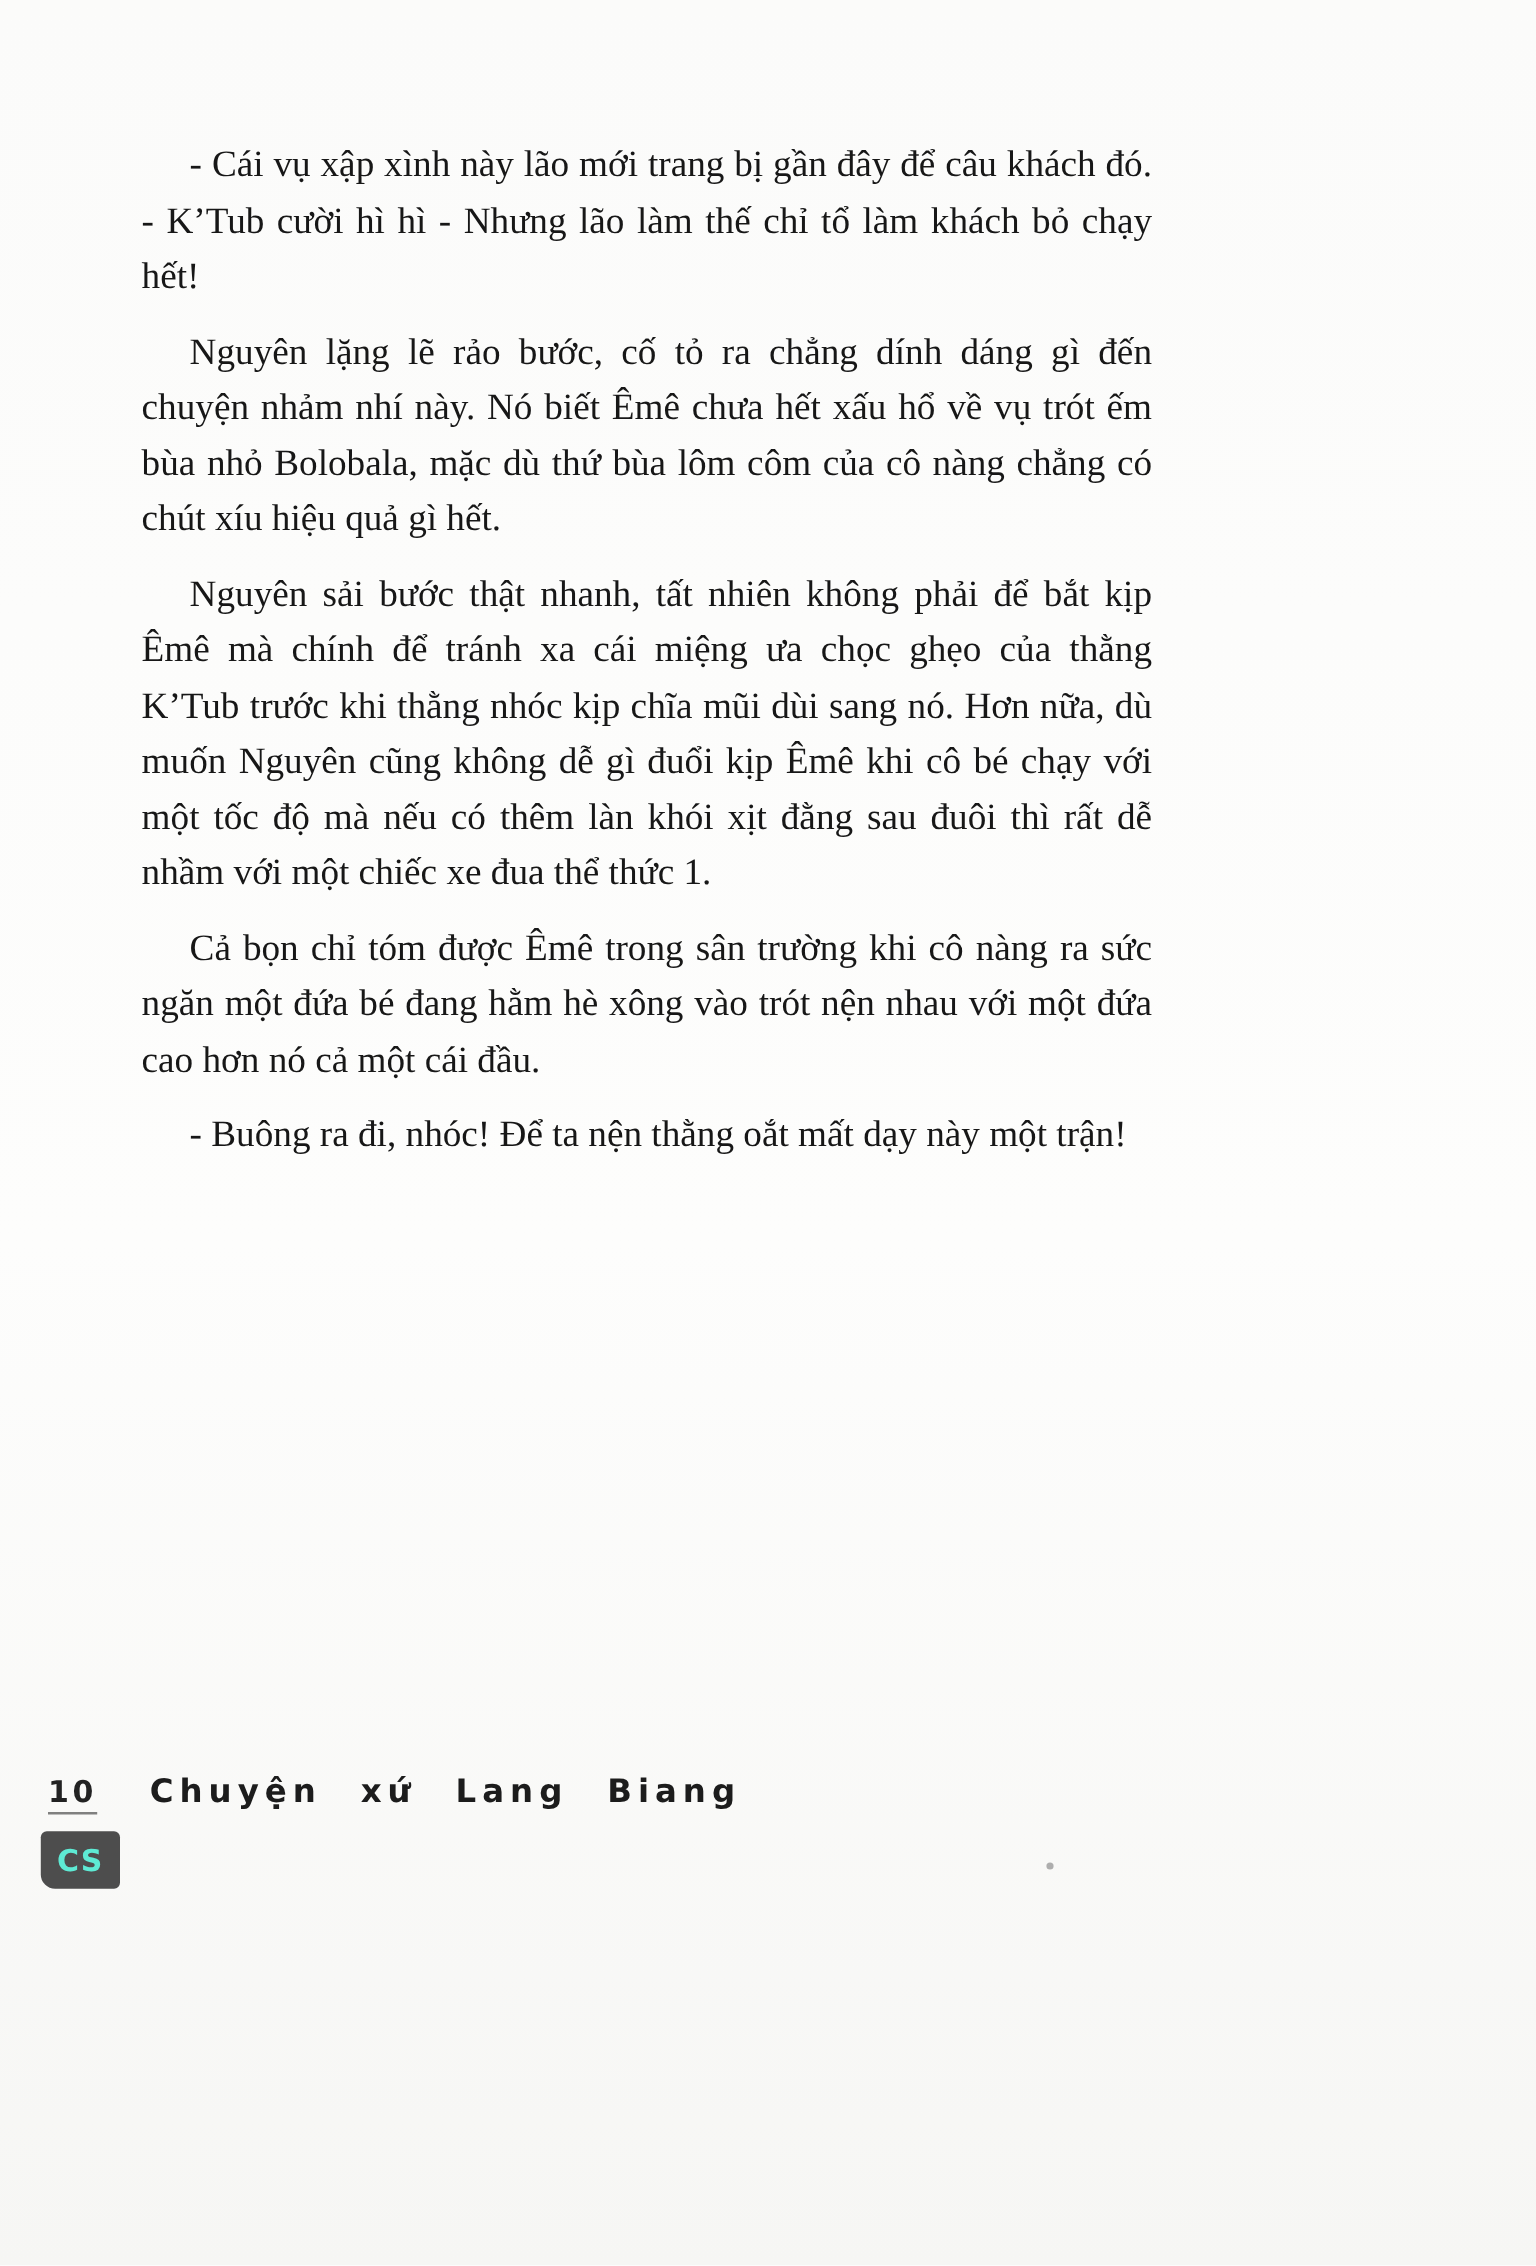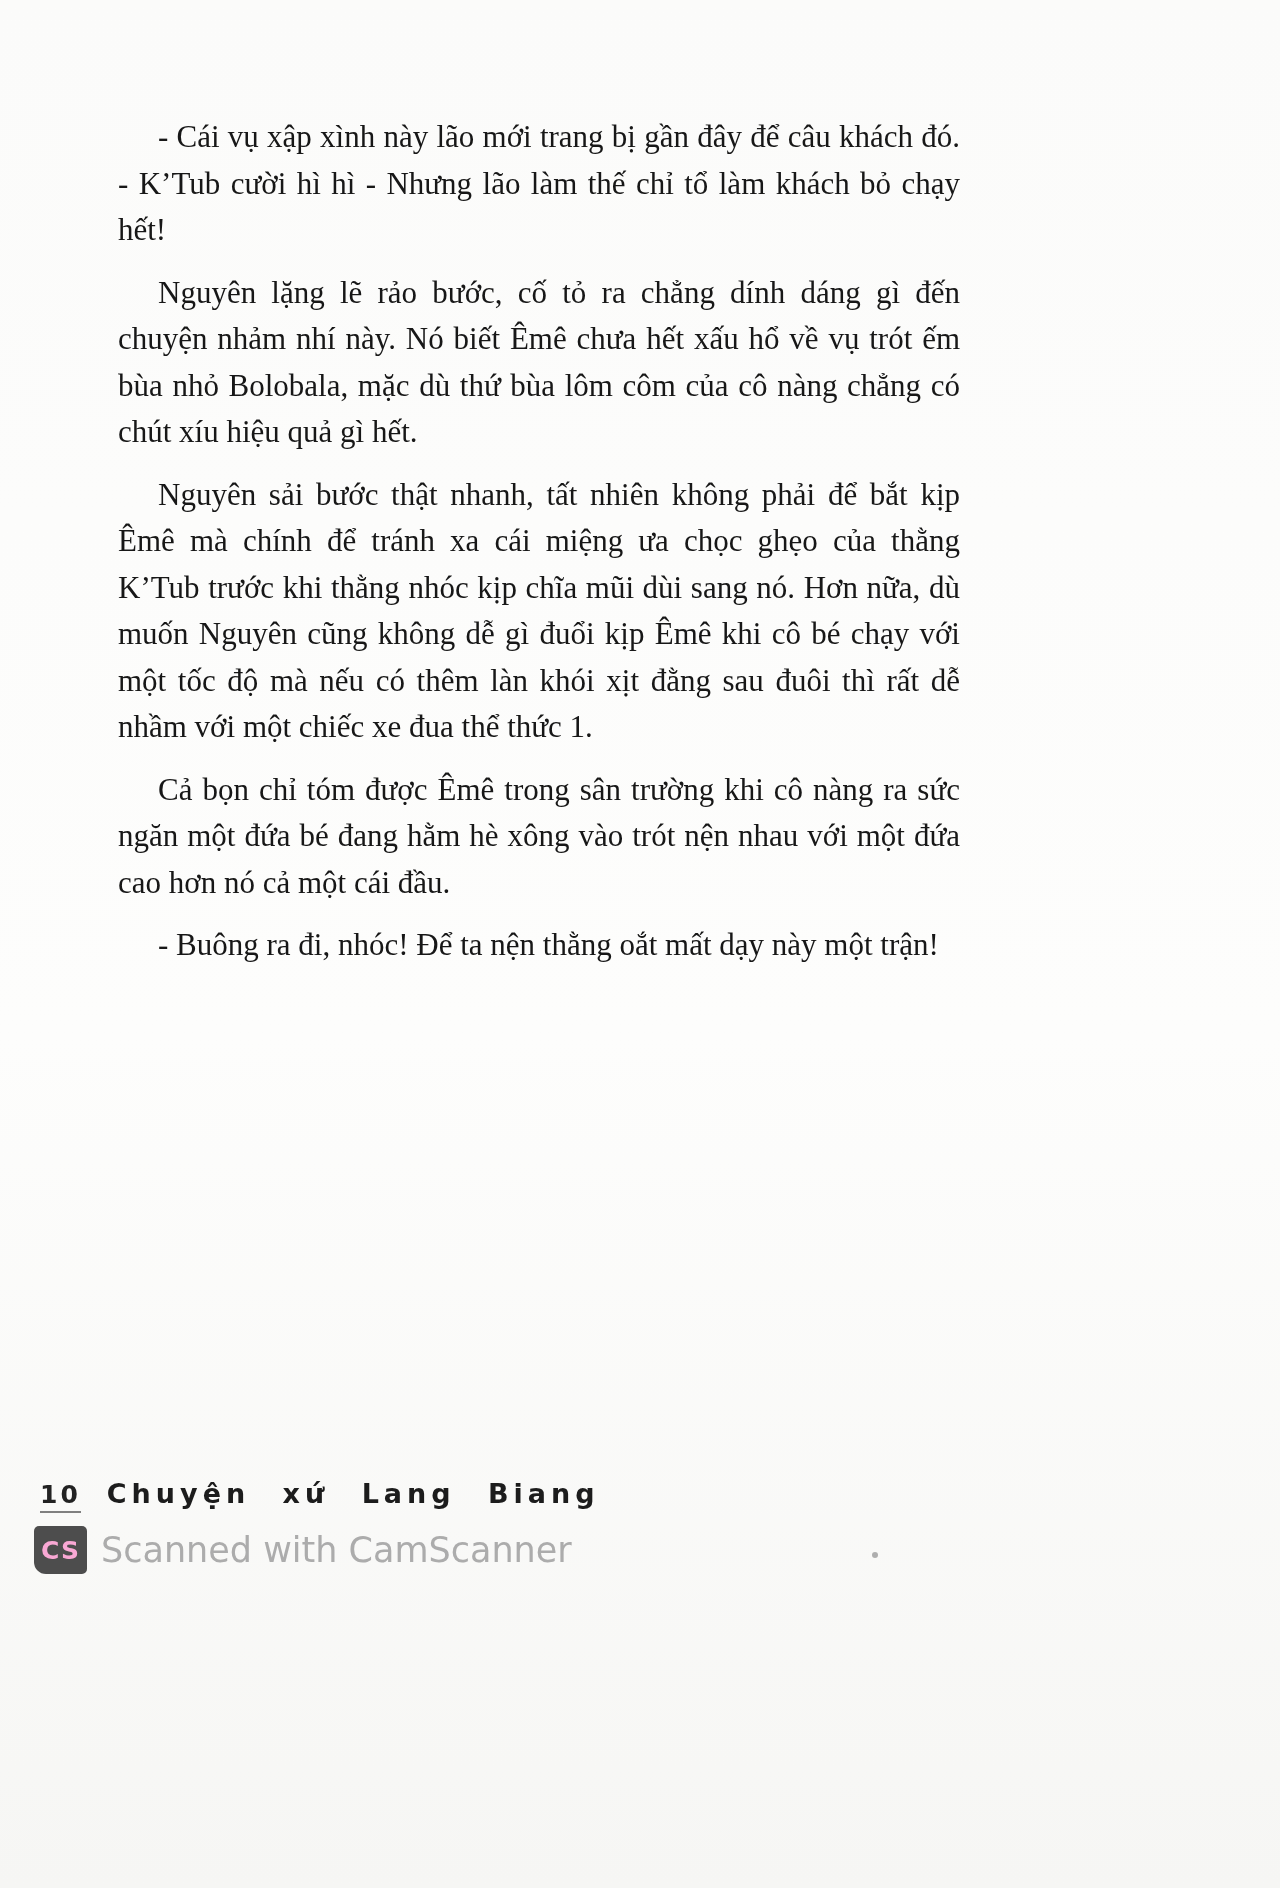--- a/index.html
+++ b/index.html
@@ -33,21 +33,21 @@
   .text-block p {
     margin: 16px;
     text-indent: 40px;
   }
   .footer-bar {
     position: absolute;
     left: 40px;
     top: 1478px;
     display: flex;
     align-items: baseline;
-    gap: 26px;
+    gap: 44px;
     font-family: "DejaVu Sans", sans-serif;
   }
   .page-number {
     font-weight: bold;
     font-size: 25px;
     letter-spacing: 3px;
     color: #222;
     border-bottom: 2px solid rgba(30,30,30,0.55);
     padding-bottom: 2px;
   }
@@ -61,24 +61,24 @@
   }
   .watermark {
     position: absolute;
     left: 34px;
     top: 1526px;
     display: flex;
     align-items: center;
     gap: 14px;
   }
   .cs-logo {
-    width: 53px;
+    width: 66px;
     height: 48px;
     background: #4d4d4d;
-    color: #f9a8d4;
+    color: #5eead4;
     display: flex;
     align-items: center;
     justify-content: center;
     font-family: "DejaVu Sans", sans-serif;
     font-weight: bold;
     font-size: 25px;
     border-radius: 5px 5px 5px 12px;
     letter-spacing: 1px;
   }
   .watermark-text {
@@ -110,18 +110,17 @@
     <p>- Buông ra đi, nhóc! Để ta nện thằng oắt mất dạy này một trận!</p>
   </div>
 
   <div class="footer-bar">
     <span class="page-number">10</span>
     <span class="footer-title">Chuyện xứ Lang Biang</span>
   </div>
 
   <div class="watermark">
     <span class="cs-logo">CS</span>
-    <span class="watermark-text">Scanned with CamScanner</span>
   </div>
 
   <div class="scan-speck"></div>
 
 </div>
 
 </body></html>

